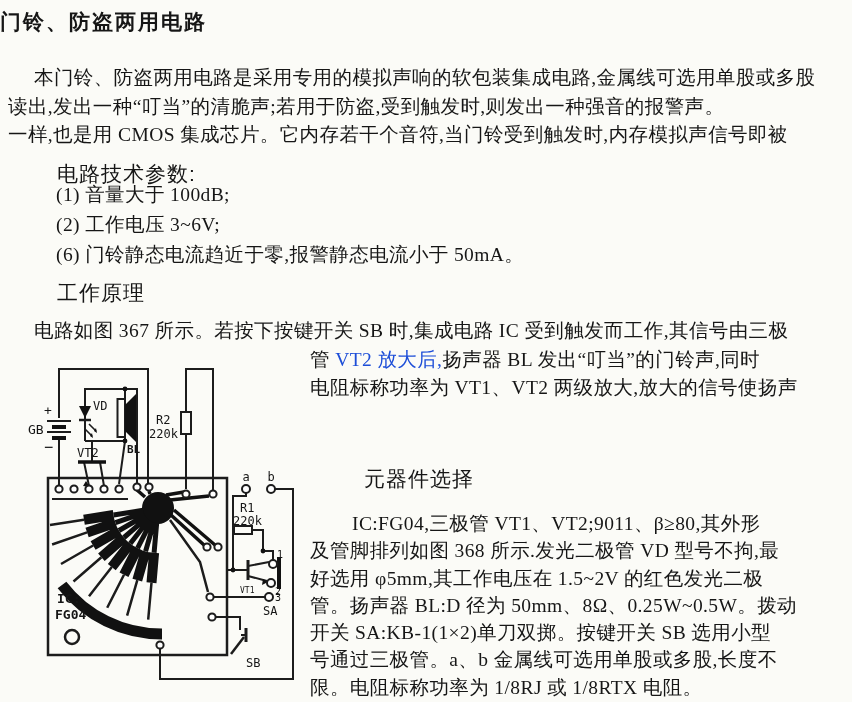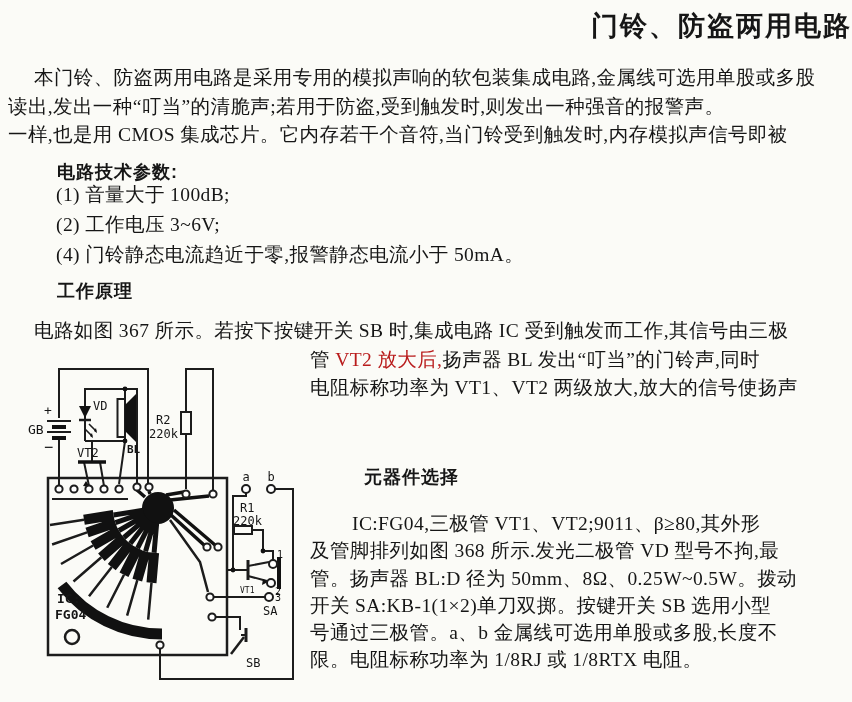--- a/index.html
+++ b/index.html
@@ -3,41 +3,41 @@
 <meta charset="utf-8">
 <style>
   html,body{margin:0;padding:0}
   body{
     width:852px;height:702px;position:relative;overflow:hidden;
     background:#fbfbf7;color:#161616;
     font-family:"Liberation Serif", serif;
   }
   .abs{position:absolute}
   .title{
-    left:0;right:0;top:8px;text-align:right;
+    left:0;right:0;top:8px;text-align:left;
     font-family:"Liberation Sans", sans-serif;
-    font-size:27px;font-weight:700;letter-spacing:2px;
+    font-size:21px;font-weight:700;letter-spacing:2px;
   }
   .body-text{font-size:19.5px;line-height:28.5px;letter-spacing:0.4px}
   .intro{left:8px;top:64px;width:836px}
   .indent1{padding-left:26px}
   .heading{
     font-family:"Liberation Sans", sans-serif;
-    font-size:18px;font-weight:700;letter-spacing:1px;text-align:right;
+    font-size:21px;font-weight:400;letter-spacing:1px;text-align:right;
   }
   .params-heading{left:57px;top:160px}
   .param-item{left:56px;width:640px;font-size:19.5px;letter-spacing:0.4px}
   .p1{top:181px}.p2{top:211px}.p3{top:241px}
   .working-heading{left:57px;top:279px}
   .working-first{left:8px;top:317px;width:836px}
   .right-col{left:310px;top:346px;width:536px;line-height:28.3px}
   .comp-heading{left:364px;top:465px}
   .comp-col{left:310px;top:510px;width:536px;line-height:27.3px}
   .indent2{padding-left:42px}
-  .red-tint{color:#b91c1c}
+  .red-tint{color:#1d4ed8}
   .fig{left:26px;top:356px}
   svg text{
     font-family:"DejaVu Sans Mono", monospace;
     fill:#161616;
   }
   .w2{stroke:#1c1c1c;stroke-width:2;fill:none}
   .w25{stroke:#1c1c1c;stroke-width:2.5;fill:none}
   .w3{stroke:#1c1c1c;stroke-width:3;fill:none}
   .w35{stroke:#111;stroke-width:3.5;fill:none}
   .w4{stroke:#111;stroke-width:4;fill:none}
@@ -57,34 +57,35 @@
 
 <div class="abs intro body-text">
   <div class="indent1">本门铃、防盗两用电路是采用专用的模拟声响的软包装集成电路,金属线可选用单股或多股</div>
   <div>读出,发出一种“叮当”的清脆声;若用于防盗,受到触发时,则发出一种强音的报警声。</div>
   <div>一样,也是用 CMOS 集成芯片。它内存若干个音符,当门铃受到触发时,内存模拟声信号即被</div>
 </div>
 
 <div class="abs heading params-heading">电路技术参数:</div>
 <div class="abs param-item p1">(1) 音量大于 100dB;</div>
 <div class="abs param-item p2">(2) 工作电压 3~6V;</div>
-<div class="abs param-item p3">(4) 门铃静态电流趋近于零,报警静态电流小于 50mA。</div>
+<div class="abs param-item p3">(6) 门铃静态电流趋近于零,报警静态电流小于 50mA。</div>
 
 <div class="abs heading working-heading">工作原理</div>
 <div class="abs working-first body-text indent1">电路如图 367 所示。若按下按键开关 SB 时,集成电路 IC 受到触发而工作,其信号由三极</div>
 
 <div class="abs right-col body-text">
   <div><span>管 </span><span class="red-tint">VT2 放大后,</span><span>扬声器 BL 发出“叮当”的门铃声,同时</span></div>
   <div>电阻标称功率为 VT1、VT2 两级放大,放大的信号使扬声</div>
 </div>
 
 <div class="abs heading comp-heading">元器件选择</div>
 <div class="abs comp-col body-text">
   <div class="indent2">IC:FG04,三极管 VT1、VT2;9011、β≥80,其外形</div>
   <div>及管脚排列如图 368 所示.发光二极管 VD 型号不拘,最</div>
+  <div>好选用 φ5mm,其工作电压在 1.5~2V 的红色发光二极</div>
   <div>管。扬声器 BL:D 径为 50mm、8Ω、0.25W~0.5W。拨动</div>
   <div>开关 SA:KB-1(1×2)单刀双掷。按键开关 SB 选用小型</div>
   <div>号通过三极管。a、b 金属线可选用单股或多股,长度不</div>
   <div>限。电阻标称功率为 1/8RJ 或 1/8RTX 电阻。</div>
 </div>
 
 <svg class="abs fig" width="282" height="342" viewBox="26 356 282 342">
 
   <g>
     <path class="w2" d="M59,418 V369 H148 V483"></path>

